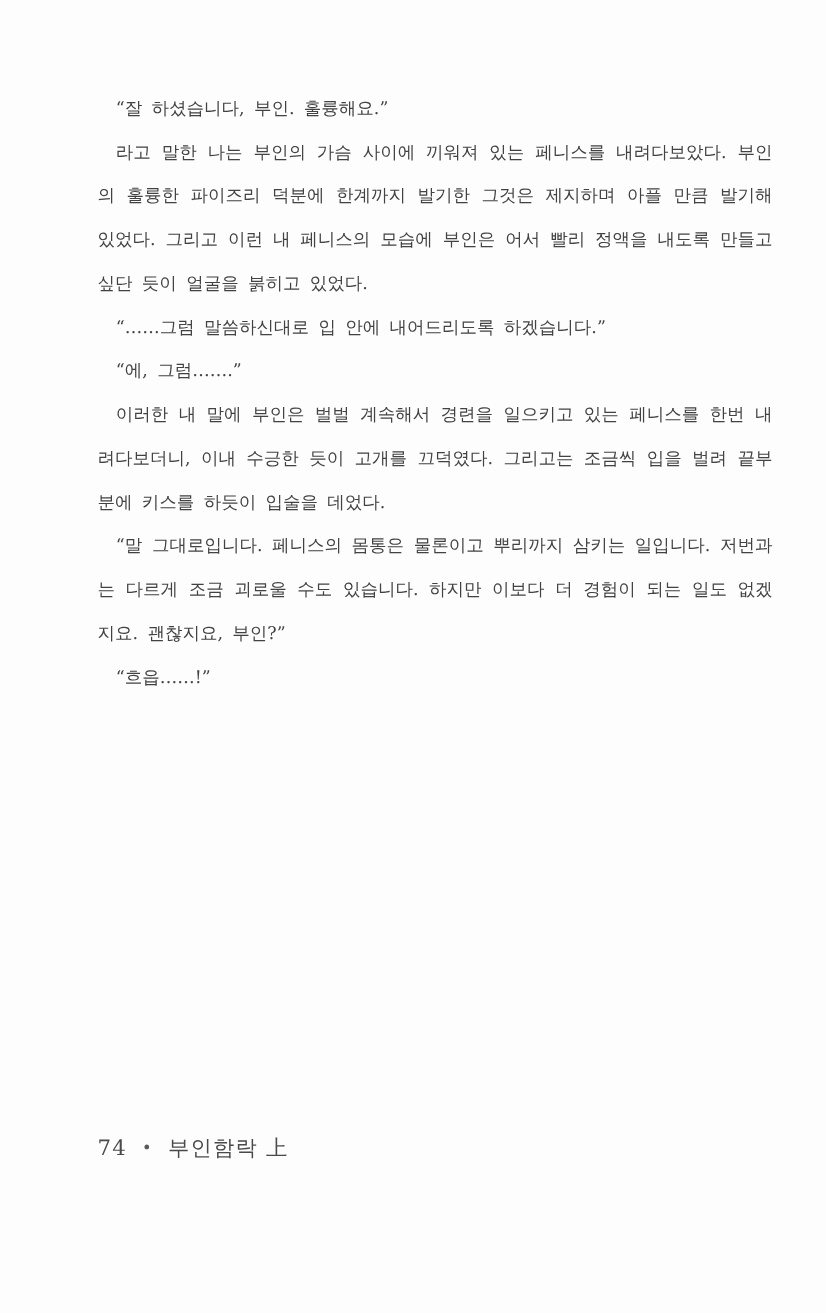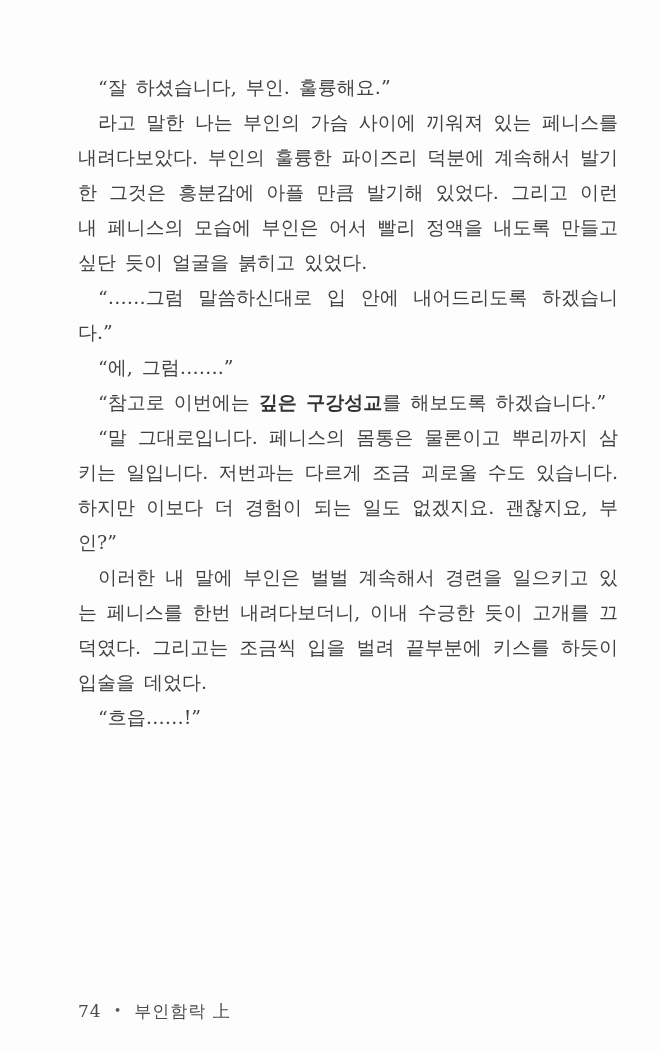--- a/index.html
+++ b/index.html
@@ -14,64 +14,63 @@
     background: #fdfdfd;
     overflow: hidden;
     font-family: "DejaVu Serif", "Liberation Serif", serif;
     color: #424242;
   }
   .text-block {
     position: absolute;
     top: 70px;
     left: 78px;
     width: 540px;
-    font-size: 19px;
+    font-size: 14px;
     line-height: 35px;
     text-align: justify;
     word-break: break-all;
     text-justify: inter-character;
   }
   .para {
     margin: 0;
     text-indent: 1.05em;
     word-spacing: 3px;
   }
   .para.gap-before {
   }
   .para b {
     font-weight: bold;
     color: #323232;
   }
   .footer {
     position: absolute;
-    top: 1000px;
+    top: 907px;
     left: 78px;
     font-size: 17px;
     letter-spacing: 1px;
     color: #4a4a4a;
     white-space: nowrap;
   }
   .footer .sep {
     display: inline-block;
     margin: 0 12px;
     font-size: 13px;
     vertical-align: 2px;
     color: #5a5a5a;
   }
 </style>
 </head>
 <body>
 
 <div class="page">
   <div class="text-block">
       <p class="para"><span>“잘 하셨습니다, 부인. 훌륭해요.”</span></p>
-      <p class="para"><span>라고 말한 나는 부인의 가슴 사이에 끼워져 있는 페니스를 내려다보았다. 부인의 훌륭한 파이즈리 덕분에 계속해서 발기한 그것은 흥분감에 아플 만큼 발기해 있었다. 그리고 이런 내 페니스의 모습에 부인은 어서 빨리 정액을 내도록 만들고 싶단 듯이 얼굴을 붉히고 있었다.</span></p>
+      <p class="para"><span>라고 말한 나는 부인의 가슴 사이에 끼워져 있는 페니스를 내려다보았다. 부인의 훌륭한 파이즈리 덕분에 한계까지 발기한 그것은 제지하며 아플 만큼 발기해 있었다. 그리고 이런 내 페니스의 모습에 부인은 어서 빨리 정액을 내도록 만들고 싶단 듯이 얼굴을 붉히고 있었다.</span></p>
       <p class="para"><span>“……그럼 말씀하신대로 입 안에 내어드리도록 하겠습니다.”</span></p>
       <p class="para"><span>“에, 그럼…….”</span></p>
-      <p class="para"><span>“참고로 이번에는 </span><b>깊은 구강성교</b><span>를 해보도록 하겠습니다.”</span></p>
+      <p class="para"><span>이러한 내 말에 부인은 벌벌 계속해서 경련을 일으키고 있는 페니스를 한번 내려다보더니, 이내 수긍한 듯이 고개를 끄덕였다. 그리고는 조금씩 입을 벌려 끝부분에 키스를 하듯이 입술을 데었다.</span></p>
       <p class="para"><span>“말 그대로입니다. 페니스의 몸통은 물론이고 뿌리까지 삼키는 일입니다. 저번과는 다르게 조금 괴로울 수도 있습니다. 하지만 이보다 더 경험이 되는 일도 없겠지요. 괜찮지요, 부인?”</span></p>
-      <p class="para"><span>이러한 내 말에 부인은 벌벌 계속해서 경련을 일으키고 있는 페니스를 한번 내려다보더니, 이내 수긍한 듯이 고개를 끄덕였다. 그리고는 조금씩 입을 벌려 끝부분에 키스를 하듯이 입술을 데었다.</span></p>
       <p class="para gap-before"><span>“흐읍……!”</span></p>
     </div>
   <div class="footer">
     <span>74</span><span class="sep">•</span><span>부인함락 上</span>
   </div>
 </div>
 
 </body></html>

